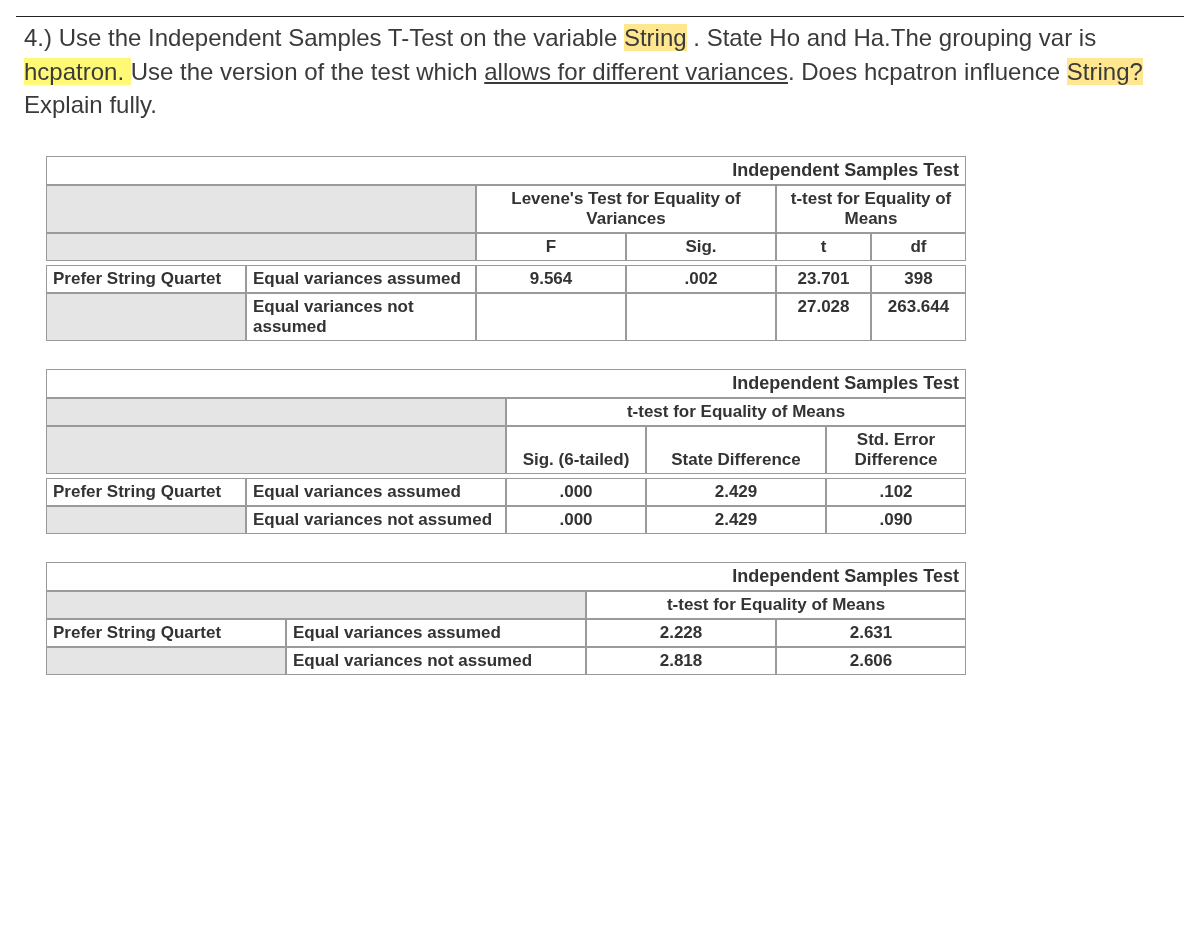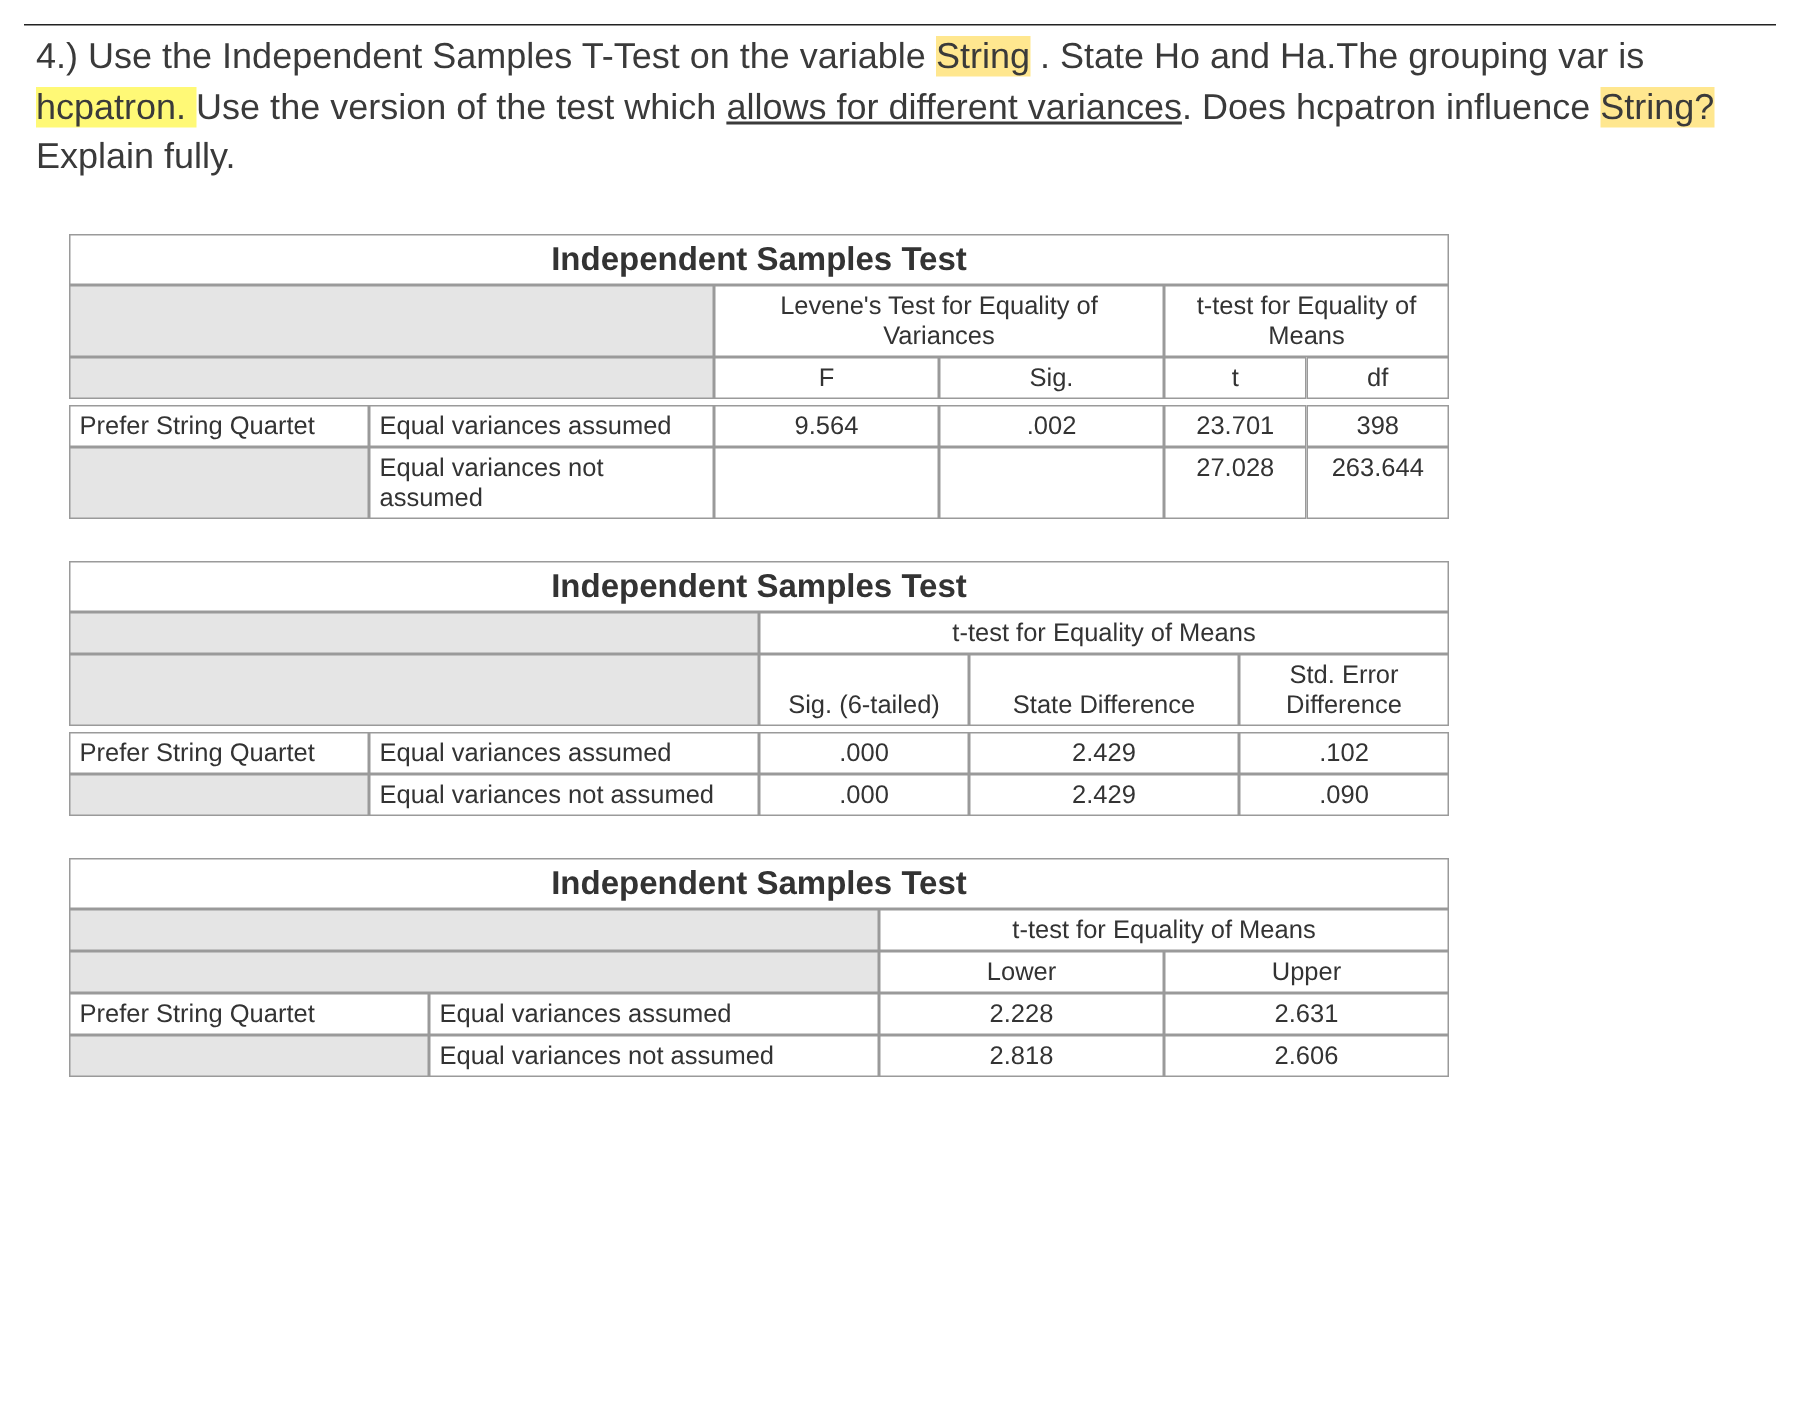--- a/index.html
+++ b/index.html
@@ -34,27 +34,27 @@
     width: 920px;
     font-size: 17px;
     color: #333;
     margin-bottom: 28px;
   }
   td, th {
     border: 1px solid #9a9a9a;
     padding: 3px 6px;
     background: #fff;
     vertical-align: top;
-    font-weight: normal;
+    font-weight: bold;
     text-align: left;
   }
   th.title {
-    text-align: center;
+    text-align: right;
     font-weight: bold;
-    font-size: 22px;
+    font-size: 18px;
     background: #fff;
   }
   td.center, th.center { text-align: center; }
   td.right { text-align: center; }
   td.grey { background: #e5e5e5; }
   td.nb { border: 1px solid transparent; background: transparent; }
   .spacer-row td { height: 4px; padding:0; }
 </style>
 </head>
 <body>
@@ -165,25 +165,20 @@
       </colgroup>
       <tbody>
           <tr>
         <th class="title" colspan="4">Independent Samples Test</th>
       </tr>
       <tr>
         <td class="grey" colspan="2"></td>
         <td class="center" colspan="2">t-test for Equality of Means</td>
       </tr>
       <tr>
-        <td class="grey" colspan="2"></td>
-        <td class="center">Lower</td>
-        <td class="center">Upper</td>
-      </tr>
-      <tr>
         <td>Prefer String Quartet</td>
         <td>Equal variances assumed</td>
         <td class="right">2.228</td>
         <td class="right">2.631</td>
       </tr>
       <tr>
         <td class="grey"></td>
         <td>Equal variances not assumed</td>
         <td class="right">2.818</td>
         <td class="right">2.606</td>

